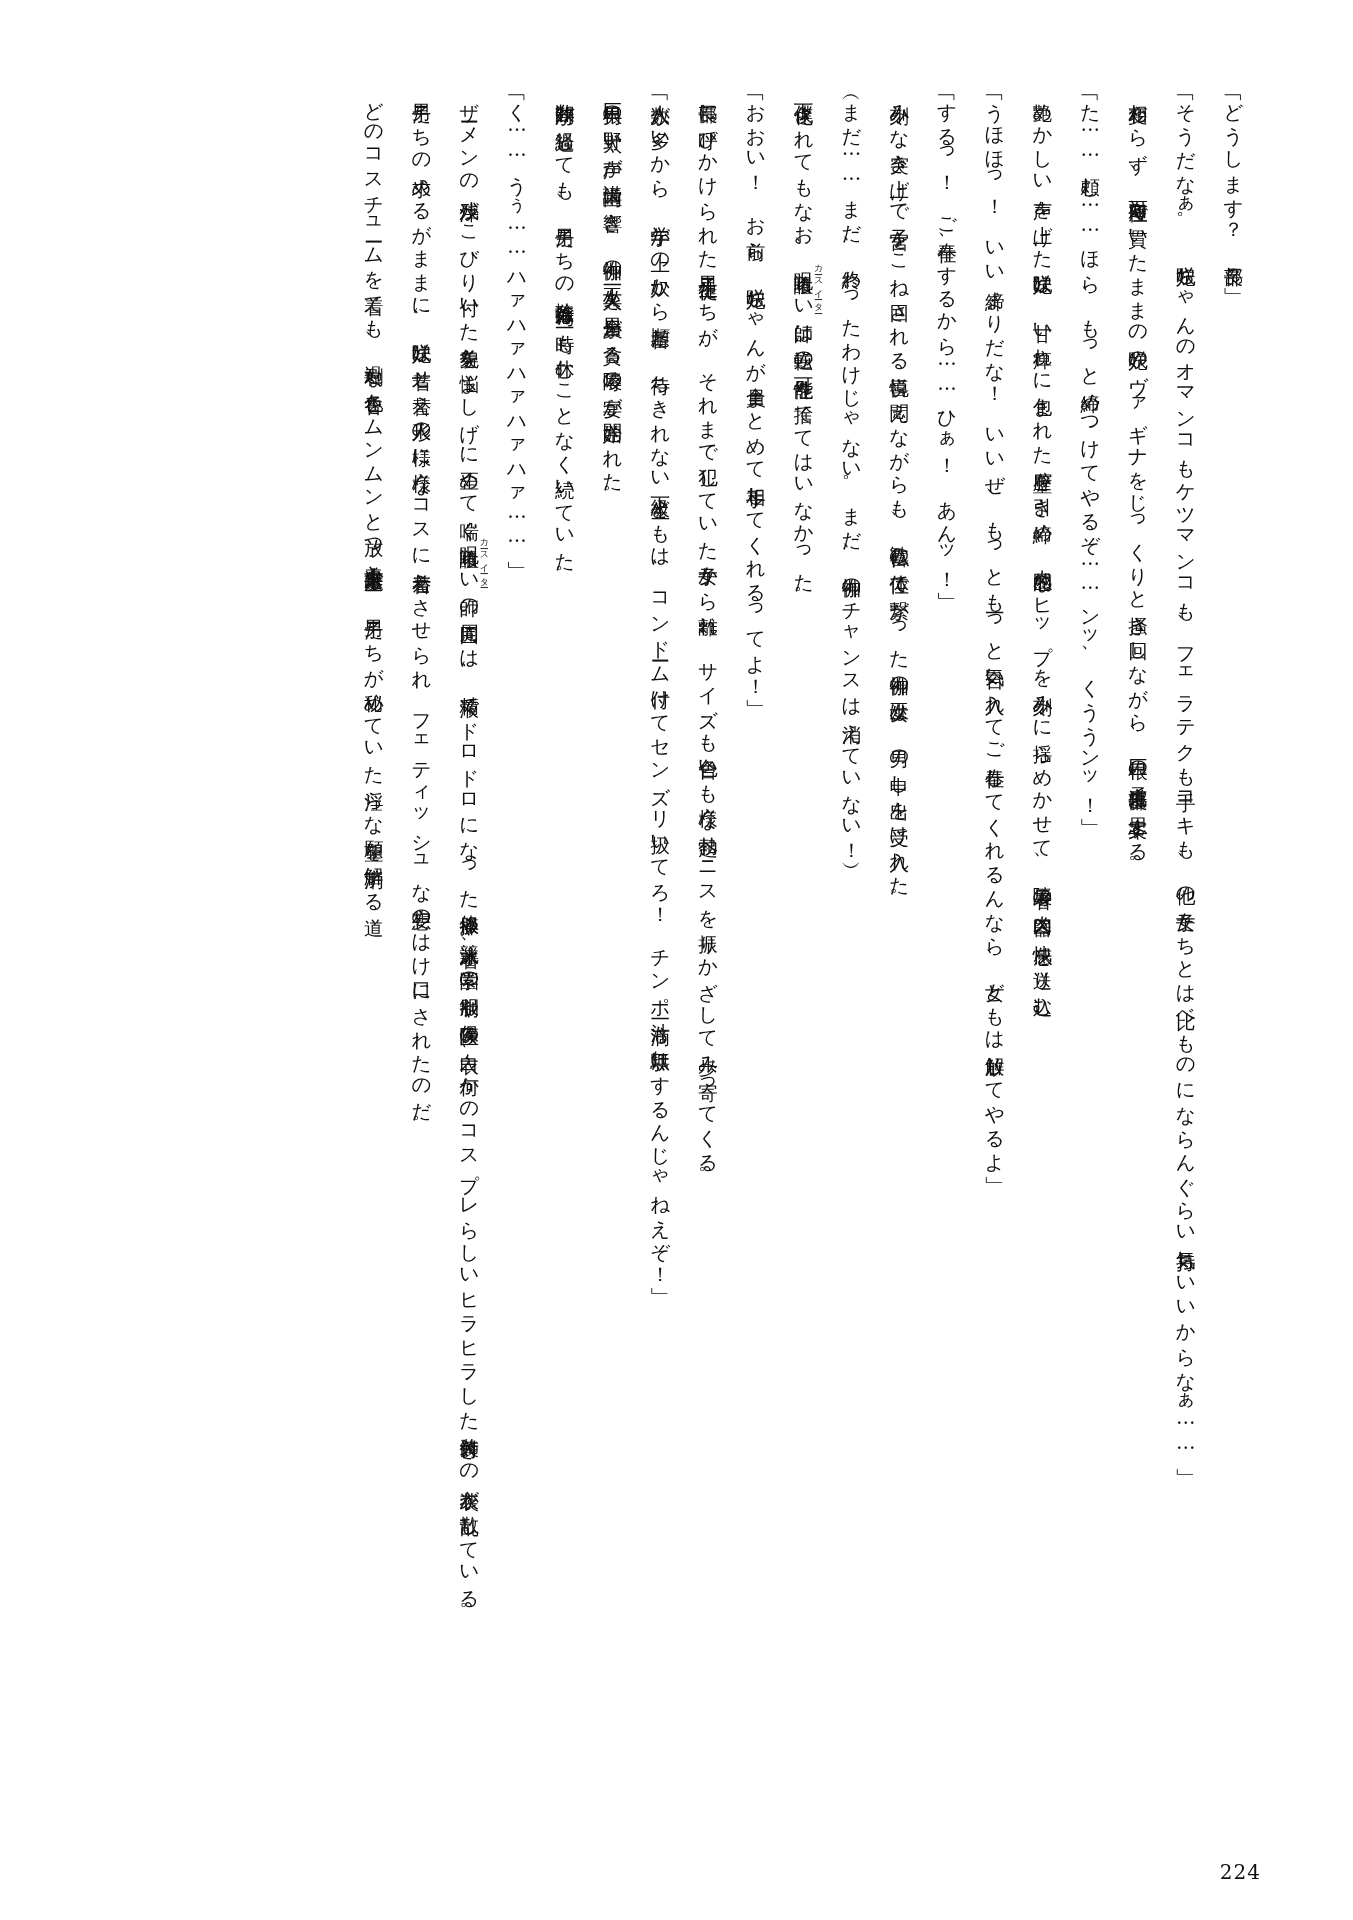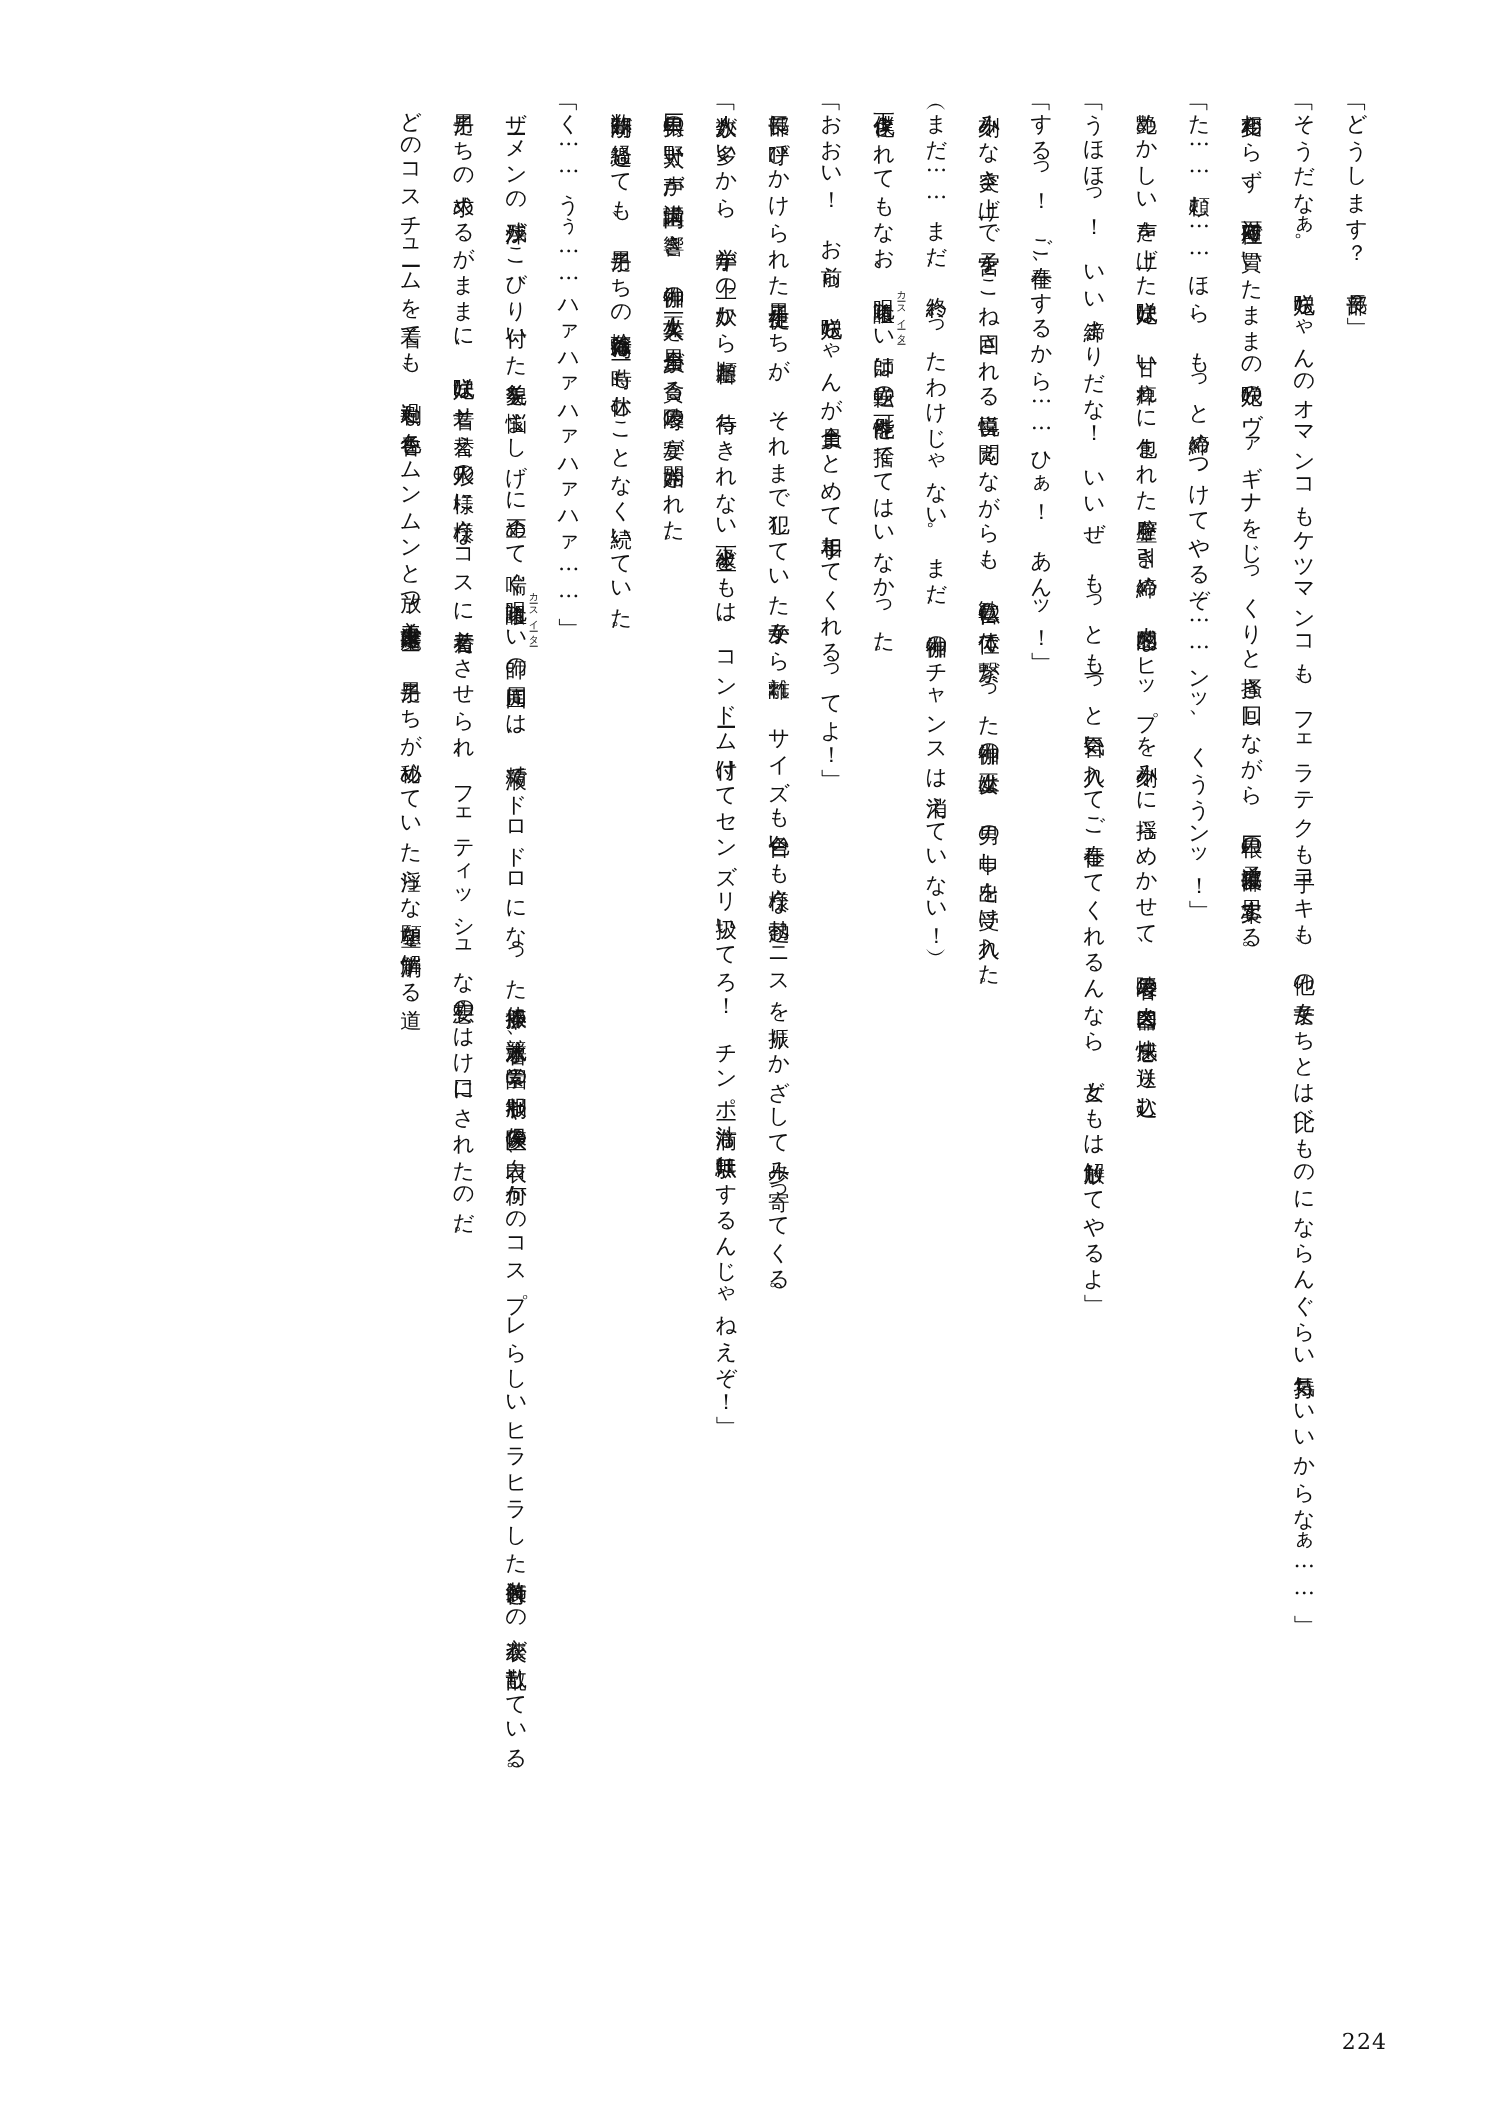--- a/index.html
+++ b/index.html
@@ -59,21 +59,21 @@
   rt {
     font-size: 9px;
     letter-spacing: 0;
     line-height: 1;
   }
 
   
   .page-number {
     position: absolute;
     right: 92px;
-    bottom: 52px;
+    bottom: 36px;
     font-size: 20px;
     font-family: "DejaVu Serif", "Liberation Serif", serif;
     letter-spacing: 1px;
     color: #111;
   }
 </style>
 </head>
 <body>
 
 <div class="page">

